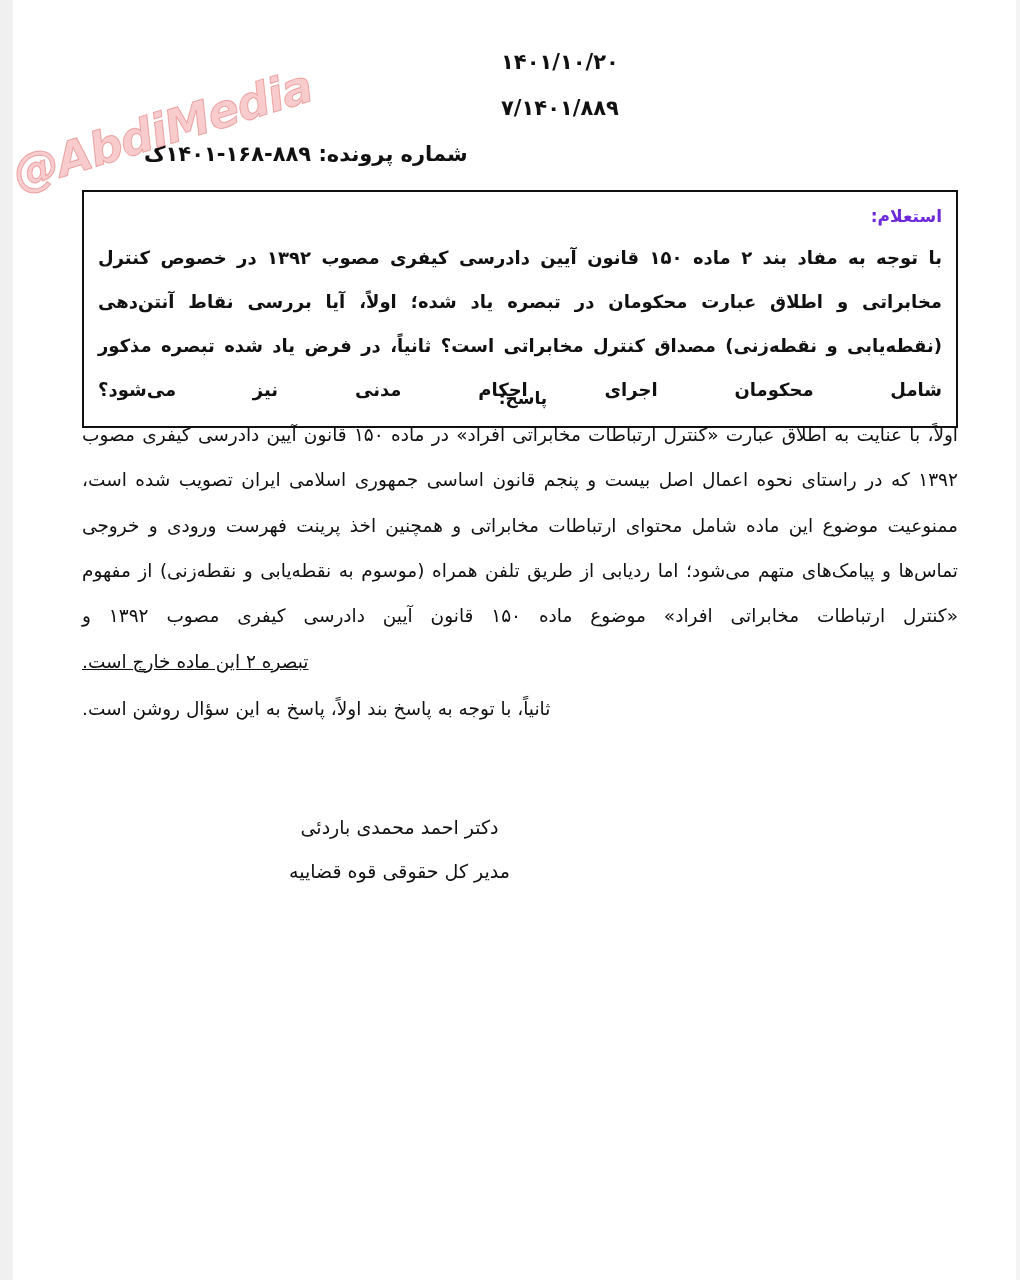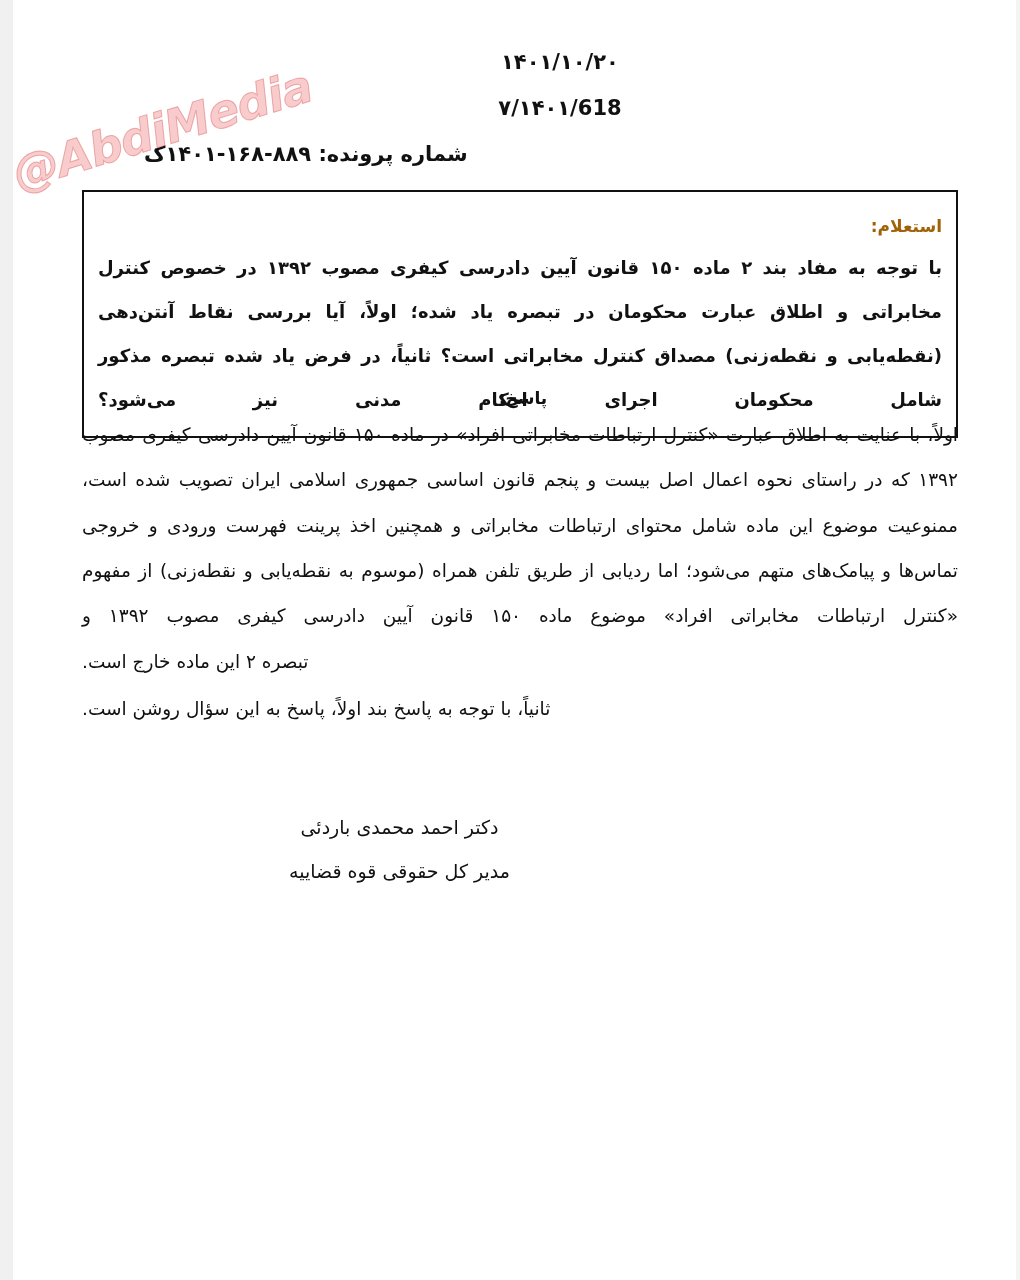--- a/index.html
+++ b/index.html
@@ -124,23 +124,23 @@
     box-sizing: border-box;
     border: 2.5px solid #111111;
     padding: 10px 14px 14px 14px;
     direction: rtl;
     background: transparent;
   }
   .section-heading {
     font-family: "DejaVu Sans", "Liberation Sans", sans-serif;
     font-size: 17px;
     font-weight: bold;
-    color: #a16207;
+    color: #6d28d9;
     text-align: right;
-    margin: 12px 0 6px 0;
+    margin: 2px 0 6px 0;
     line-height: 1.5;
   }
   .inquiry-text {
     font-family: "DejaVu Sans", "Liberation Sans", sans-serif;
     font-size: 18px;
     font-weight: bold;
     color: #111111;
     text-align: justify;
     text-align-last: justify;
     line-height: 2.45;
@@ -175,20 +175,21 @@
     text-align: justify;
     text-align-last: right;
     direction: rtl;
   }
   .answer-para.force-justify {
     text-align-last: justify;
   }
   .answer-para.tail {
     text-align: center;
     text-align-last: left;
+    text-decoration: underline;
   }
   .answer-para.second {
     text-align: right;
     text-align-last: left;
     margin-top: 2px;
   }
 
   
   .signature {
     position: absolute;
@@ -217,21 +218,21 @@
   <div class="gutter-right"></div>
 
   <div class="watermark">
     <div class="watermark-text">@AbdiMedia</div>
   </div>
 
   <div class="content">
 
     <div class="meta">
       <div class="meta-line meta-date">۱۴۰۱/۱۰/۲۰</div>
-      <div class="meta-line meta-number">۷/۱۴۰۱/618</div>
+      <div class="meta-line meta-number">۷/۱۴۰۱/۸۸۹</div>
       <div class="meta-line meta-file">شماره پرونده: ۸۸۹-۱۶۸-۱۴۰۱ک</div>
     </div>
 
     <div class="inquiry-box">
       <div class="section-heading">استعلام:</div>
       <p class="inquiry-text">با توجه به مفاد بند ۲ ماده ۱۵۰ قانون آیین دادرسی کیفری مصوب ۱۳۹۲ در خصوص کنترل مخابراتی و اطلاق عبارت محکومان در تبصره یاد شده؛ اولاً، آیا بررسی نقاط آنتن‌دهی (نقطه‌یابی و نقطه‌زنی) مصداق کنترل مخابراتی است؟ ثانیاً، در فرض یاد شده تبصره مذکور شامل محکومان اجرای احکام مدنی نیز می‌شود؟</p>
     </div>
 
     <div class="answer-section">
       <div class="answer-heading">پاسخ:</div>

